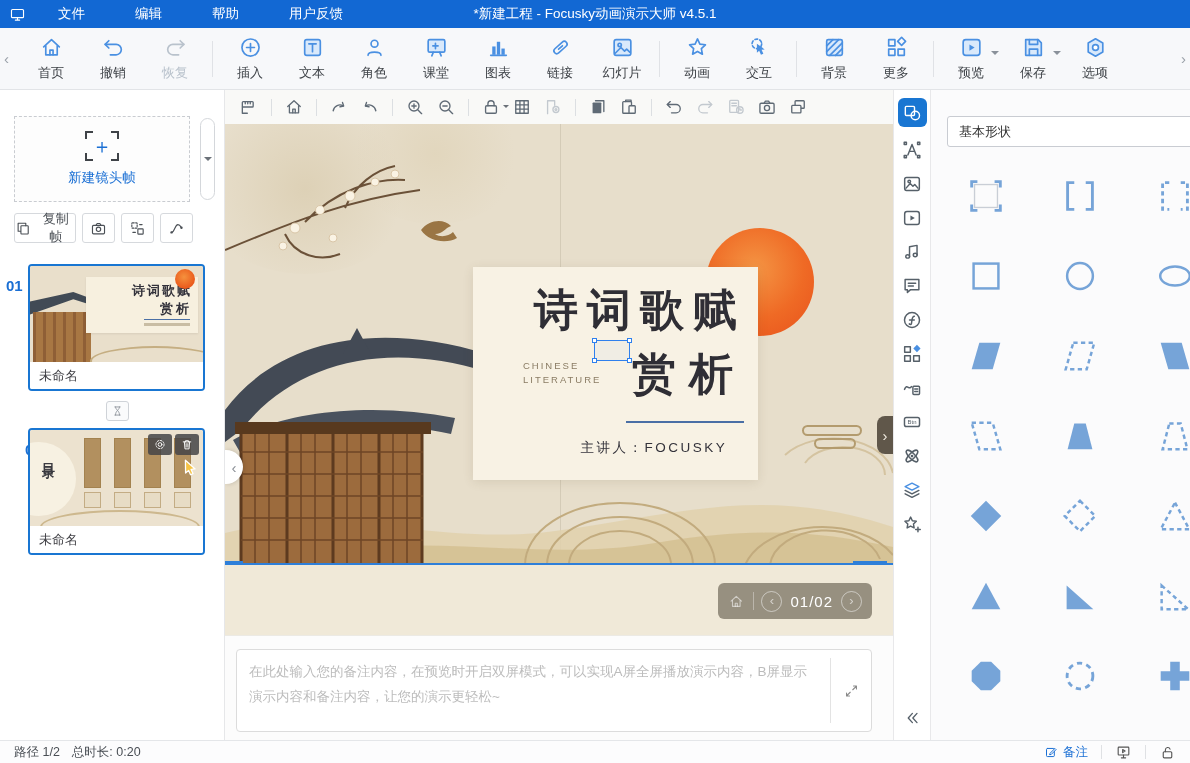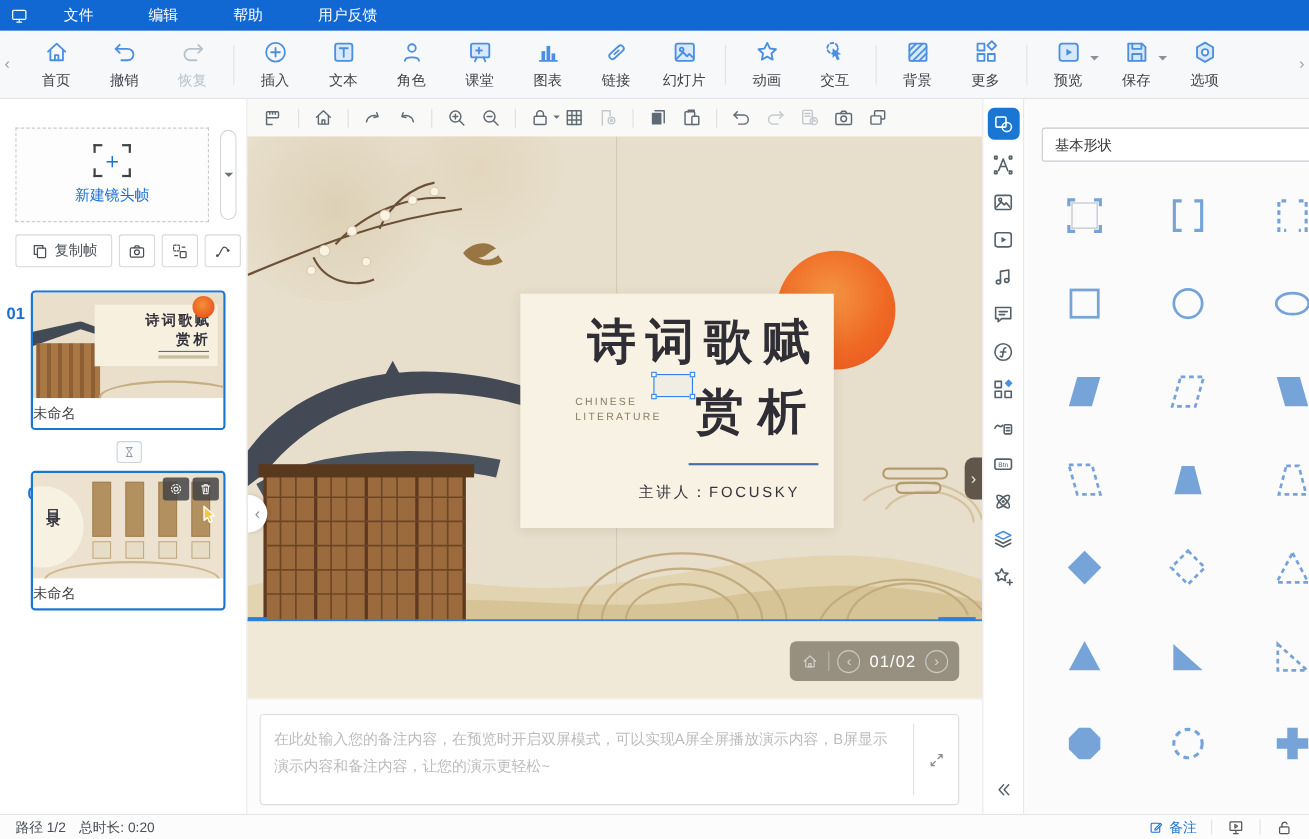--- a/index.html
+++ b/index.html
@@ -47,25 +47,25 @@
   .crop-plus i:nth-child(2){right:0;top:0;border-left:none;border-bottom:none;}
   .crop-plus i:nth-child(3){left:0;bottom:0;border-right:none;border-top:none;}
   .crop-plus i:nth-child(4){right:0;bottom:0;border-left:none;border-top:none;}
   .crop-plus b { position:absolute; left:50%; top:50%; transform:translate(-50%,-50%); color:#1a6fd4; font-size:20px; font-weight:400; }
   .new-frame-label { color:#1a6fd4; font-size:13.5px; }
   .frame-dd { position:absolute; right:9px; top:28px; width:15px; height:82px; border:1px solid #d4d7db; border-radius:8px; background:#fff; cursor:pointer; }
   .frame-dd i { position:absolute; left:50%; top:50%; transform:translate(-50%,-50%); width:0; height:0; border:4px solid transparent; border-top-color:#6b7178; margin-top:2px; }
   .lp-btns { position:absolute; left:14px; top:123px; display:flex; gap:6px; }
   .lp-btn { height:30px; border:1px solid #d6d9dd; border-radius:3px; background:#fff; display:flex; align-items:center; justify-content:center; gap:5px; cursor:pointer; color:#4a4f55; font-size:13px; font-family:inherit; }
   .lp-btn .bic { width:17px; height:17px; color:#4a4f55; }
-  .lp-btn.txt { width:88px; }
+  .lp-btn.txt { width:62px; }
   .lp-btn.sq { width:33px; }
   .thumb { position:absolute; left:28px; width:177px; border:2px solid #1976d2; border-radius:4px; background:#fff; overflow:hidden; cursor:pointer; }
   .thumb .timg { height:96px; position:relative; overflow:hidden; }
-  .thumb .tname { height:27px; display:flex; align-items:center; font-size:13px; color:#3f3f44; background:#fff; }
+  .thumb .tname { height:27px; display:flex; align-items:center; padding-left:9px; font-size:13px; color:#3f3f44; background:#fff; }
   .thumb-num { position:absolute; left:6px; font-size:15px; font-weight:bold; color:#1a6fd4; }
   .transition-btn { position:absolute; left:106px; top:311px; width:23px; height:20px; border:1px solid #cfd3d8; border-radius:3px; background:#fafbfc; color:#8a9098; padding:2px 4px; cursor:pointer; }
   
   .mini-cover { position:absolute; inset:0; background:#e9dfcb; }
   .mc-panel { position:absolute; left:56px; top:11px; width:112px; height:56px; background:#f7f0df; box-shadow:0 1px 2px rgba(0,0,0,.08); }
   .mc-t1 { position:absolute; right:6px; top:5px; font-family:"DejaVu Serif",serif; font-weight:bold; font-size:13px; letter-spacing:2px; color:#32313a; }
   .mc-t2 { position:absolute; right:6px; top:23px; font-family:"DejaVu Serif",serif; font-weight:bold; font-size:13px; letter-spacing:3px; color:#32313a; }
   .mc-rule { position:absolute; right:8px; top:42px; width:46px; height:1px; background:#4a6fa5; }
   .mc-sub { position:absolute; right:8px; top:46px; width:46px; height:3px; background:#c9bda4; }
   .mc-sun { position:absolute; right:8px; top:3px; width:20px; height:20px; border-radius:50%; background:radial-gradient(circle at 45% 40%,#f5913d,#ea5a1c 70%); }
@@ -152,20 +152,21 @@
         <rect x="3.5" y="5" width="17" height="11.5" rx="1.5"></rect>
         <path d="M9 20h6M12 16.5V20"></path>
       </svg>
     </span>
   <div class="menus">
       <span class="menu-item">文件</span>
       <span class="menu-item">编辑</span>
       <span class="menu-item">帮助</span>
       <span class="menu-item">用户反馈</span>
     </div>
+  <div class="tb-title">*新建工程 - Focusky动画演示大师  v4.5.1</div>
 </div>
 
 <div class="toolbar">
   <span class="tb-chev l">‹</span>
   <div style="display:flex;align-items:center;margin-left:2px;" id="toolbar-groups">
       <button class="tool-item">
         <span class="t-ic"><svg viewBox="0 0 24 24" fill="none" stroke="currentColor" stroke-width="1.6" stroke-linecap="round" stroke-linejoin="round">
             <path d="M4.5 11.5L12 4.5l7.5 7"></path>
             <path d="M6.5 10.5V19h11v-8.5"></path>
             <path d="M10.5 19v-4.5h3V19"></path>

